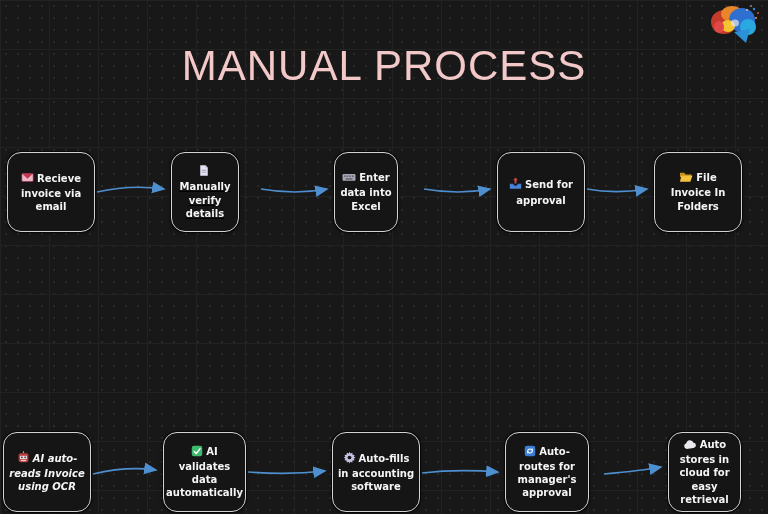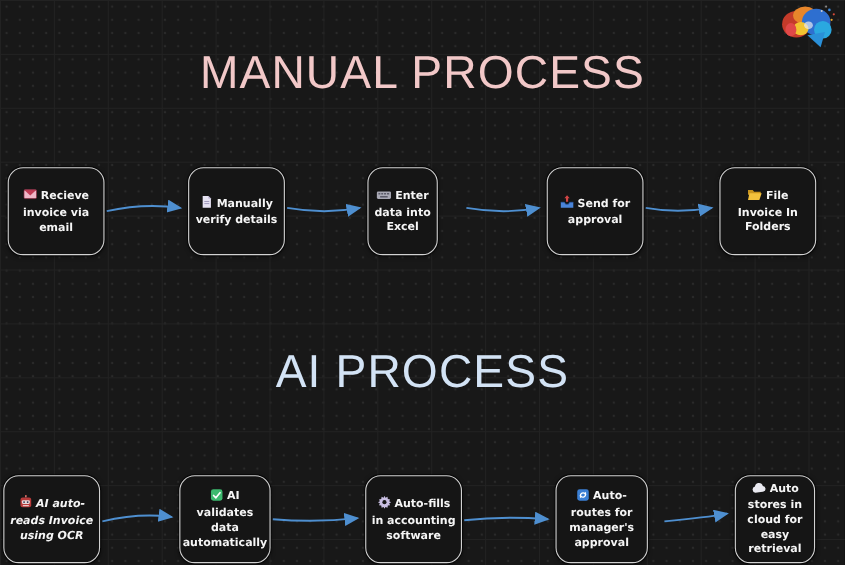--- a/index.html
+++ b/index.html
@@ -28,21 +28,21 @@
     box-shadow:0 0 0 1px rgba(0,0,0,.6), 0 1px 4px rgba(0,0,0,.5);
   }
   .node-label{
     color:#f5f5f5;font-size:10px;font-weight:700;line-height:1.32;
     text-align:center;
   }
   .node-label .icon{display:inline-block;vertical-align:-2px;margin-right:3px;}
   .node-label .icon svg{display:inline-block;}
   
   .m1{left:7px;top:152px;width:88px;}
-  .m2{left:171px;top:152px;width:88px;}
+  .m2{left:171px;top:152px;width:68px;text-decoration:underline;}
   .m3{left:334px;top:152px;width:64px;}
   .m4{left:497px;top:152px;width:88px;}
   .m5{left:654px;top:152px;width:88px;}
   
   .a1{left:3px;top:432px;width:88px;font-style:italic;}
   .a2{left:163px;top:432px;width:83px;}
   .a3{left:332px;top:432px;width:88px;}
   .a4{left:505px;top:432px;width:84px;}
   .a5{left:668px;top:432px;width:73px;}
   .arrows{position:absolute;left:0;top:0;pointer-events:none;}
@@ -66,21 +66,20 @@
       <ellipse cx="31" cy="22" rx="4" ry="3.5" fill="#e8e8f0" opacity="0.7"></ellipse>
       <circle cx="50" cy="8" r="1.2" fill="#3a86d8"></circle>
       <circle cx="54" cy="12" r="1" fill="#d84a3a"></circle>
       <circle cx="52" cy="17" r="1" fill="#e8a22b"></circle>
       <circle cx="47" cy="5" r="1" fill="#888888"></circle>
       <circle cx="43" cy="9" r="0.9" fill="#cccccc"></circle>
     </svg>
   </div>
 
   <div class="big-title title-manual">MANUAL PROCESS</div>
-  <div class="big-title title-ai">AI PROCESS</div>
 
   <svg class="arrows" width="768" height="514">
     <defs>
       <marker id="ah" markerWidth="9" markerHeight="8" refX="7" refY="3.5" orient="auto">
         <path d="M0,0 L8,3.5 L0,7 Z" fill="#4e8fd0"></path>
       </marker>
     </defs>
     <path class="flow" d="M97,192 C119,187 142,186 164,189" marker-end="url(#ah)"></path>
     <path class="flow" d="M261,189 C284,193 306,193 327,189" marker-end="url(#ah)"></path>
     <path class="flow" d="M424,189 C447,193 469,193 490,189" marker-end="url(#ah)"></path>

